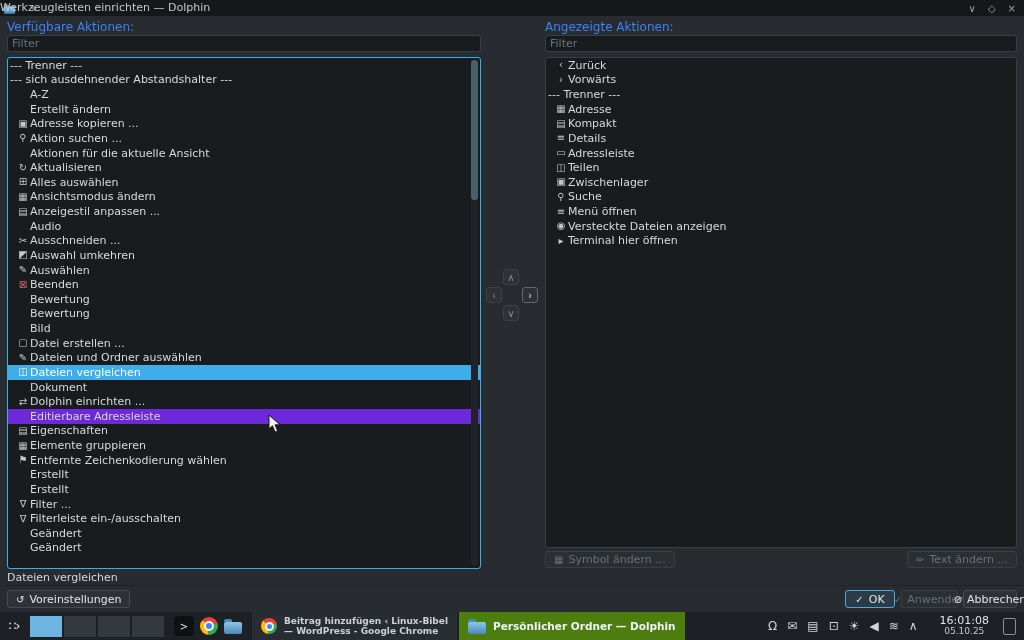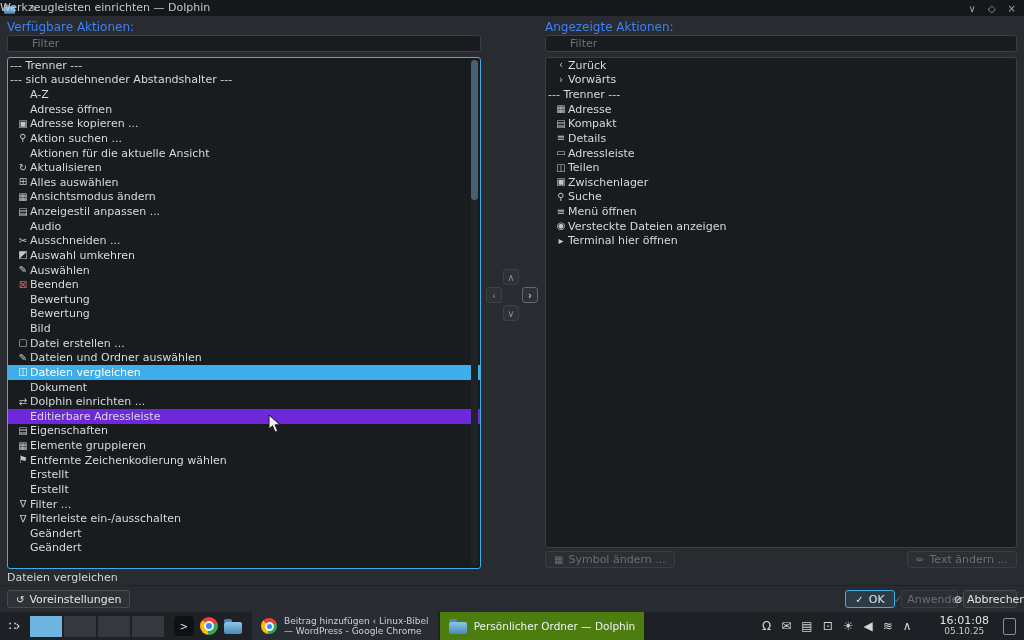--- a/index.html
+++ b/index.html
@@ -27,21 +27,21 @@
   .chrome-icon{position:relative;width:18px;height:18px;border-radius:50%;
      background:conic-gradient(from -50deg,#ea4335 0 33.3%,#34a853 0 66.6%,#fbbc05 0 100%);}
   .chrome-icon::after{content:"";position:absolute;inset:4px;border-radius:50%;
      background:#4285f4;border:2px solid #f1f3f4;box-sizing:border-box;}
   .chrome-icon.small{width:16px;height:16px;}
   .chrome-icon.small::after{inset:3.5px;}
 
   
   .panel-label{position:absolute;font-size:12px;color:#3b82f6;}
   .filter{position:absolute;height:17px;background:#191c1e;border:1px solid #3a3f43;border-radius:3px;
-     color:#c9ccce;font-size:11px;padding:0 24px;box-sizing:border-box;outline:none;
+     color:#c9ccce;font-size:11px;padding:0 4px;box-sizing:border-box;outline:none;
      font-family:"DejaVu Sans","Liberation Sans",sans-serif;}
   .filter::placeholder{color:#6c7277;}
 
   
   .list{position:absolute;top:57px;background:#191c1e;border-radius:3px;box-sizing:border-box;overflow:hidden;}
   #left-list{left:7px;width:474px;height:512px;border:1px solid #3daee9;}
   #right-list{left:545px;width:472px;height:491px;border:1px solid #3a3f43;}
   .row{height:14.63px;display:flex;align-items:center;font-size:11px;color:#d7dadc;
        padding-left:8px;white-space:nowrap;}
   .row .icn{flex:0 0 14px;width:14px;text-align:center;font-size:10px;color:#c3c7ca;line-height:14px;}
@@ -82,21 +82,21 @@
   .ql{display:flex;align-items:center;gap:6px;margin-left:10px;}
   .konsole-icon{width:20px;height:20px;border-radius:4px;background:#0e1114;color:#dfe2e4;font-size:10px;
       display:flex;align-items:center;justify-content:center;}
   .task{height:28px;display:flex;align-items:center;gap:7px;padding:0 9px;box-sizing:border-box;}
   .task.inactive{background:#282d33;margin-left:10px;}
   .task.active{background:#4d7c0f;margin-left:2px;}
   .task .t2{font-size:9px;line-height:10.5px;color:#cdd0d3;}
   .task .t1{font-size:10.5px;color:#eef3f8;}
   .tray{margin-left:auto;display:flex;align-items:center;gap:10px;padding-right:8px;}
   .ticon{color:#d3d6d9;font-size:12px;line-height:12px;}
-  .clock{text-align:center;color:#e0e2e4;font-size:11px;line-height:11.5px;margin-left:18px;}
+  .clock{text-align:center;color:#e0e2e4;font-size:11px;line-height:11.5px;margin-left:12px;}
   .clock .date{font-size:9px;color:#c6c9cc;}
   .showdesk{width:11px;height:15px;border:1px solid #8b9095;border-radius:2px;margin-left:4px;}
 </style>
 </head>
 <body>
 
 <div class="screen">
 
   <div class="titlebar">
     <div class="tb-left">
@@ -121,21 +121,21 @@
       </div>
       <div class="row sep">
         <span>--- sich ausdehnender Abstandshalter ---</span>
       </div>
       <div class="row">
         <span class="icn"></span>
         <span>A-Z</span>
       </div>
       <div class="row">
         <span class="icn"></span>
-        <span>Adresse öffnen</span>
+        <span>Erstellt ändern</span>
       </div>
       <div class="row">
         <span class="icn">▣</span>
         <span>Adresse kopieren ...</span>
       </div>
       <div class="row">
         <span class="icn">⚲</span>
         <span>Aktion suchen ...</span>
       </div>
       <div class="row">
@@ -360,21 +360,21 @@
         <span class="pcell active"></span>
         <span class="pcell"></span>
         <span class="pcell"></span>
         <span class="pcell"></span>
       </div>
     <div class="ql">
       <span class="konsole-icon">&gt;</span>
       <span class="chrome-icon"></span>
       <span class="dolphin-icon"></span>
     </div>
-    <div id="tasks" style="display:flex;align-items:flex-end;height:28px;">
+    <div id="tasks" style="display:flex;align-items:flex-end;height:28px;font-weight:bold;">
         <div class="task inactive">
           <span class="chrome-icon small"></span>
           <div>
             <div class="t2">Beitrag hinzufügen ‹ Linux-Bibel</div>
             <div class="t2">— WordPress - Google Chrome</div>
           </div>
         </div>
         <div class="task active">
           <span class="dolphin-icon"></span>
           <div>

